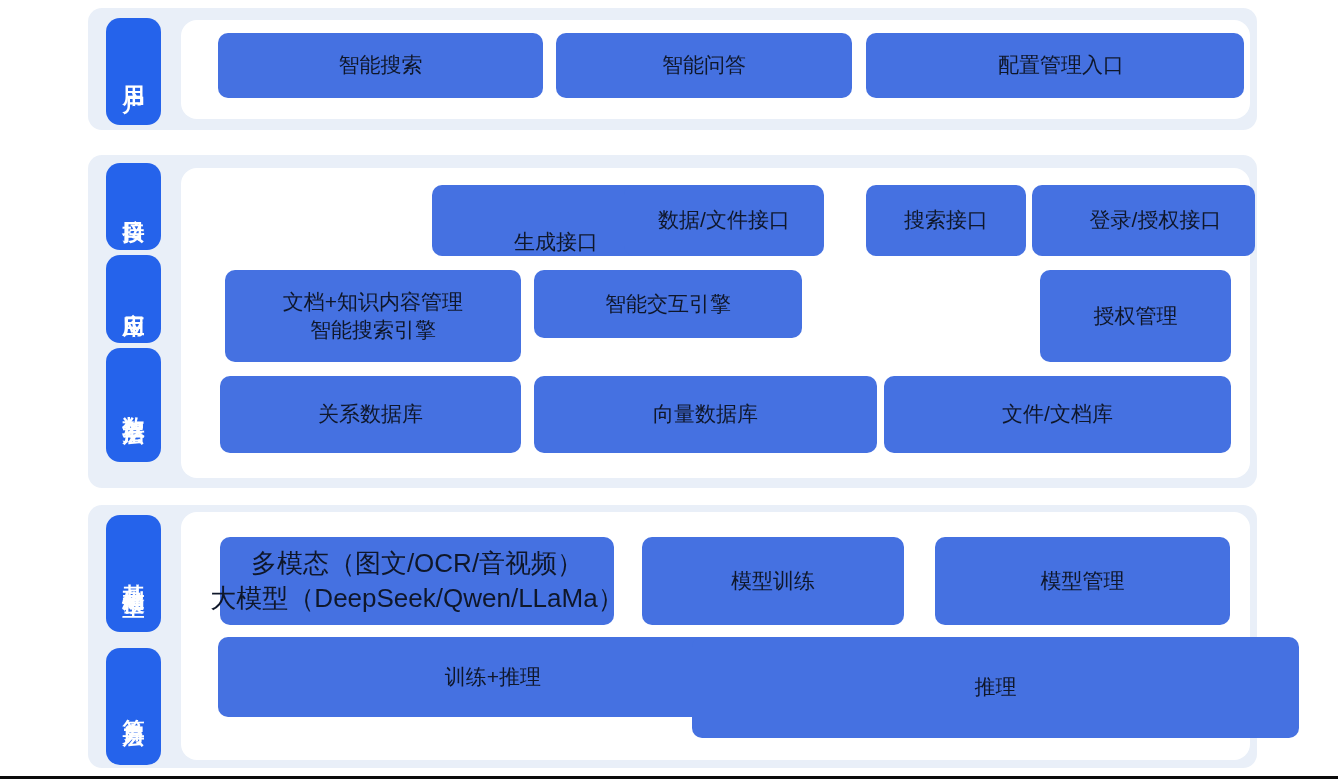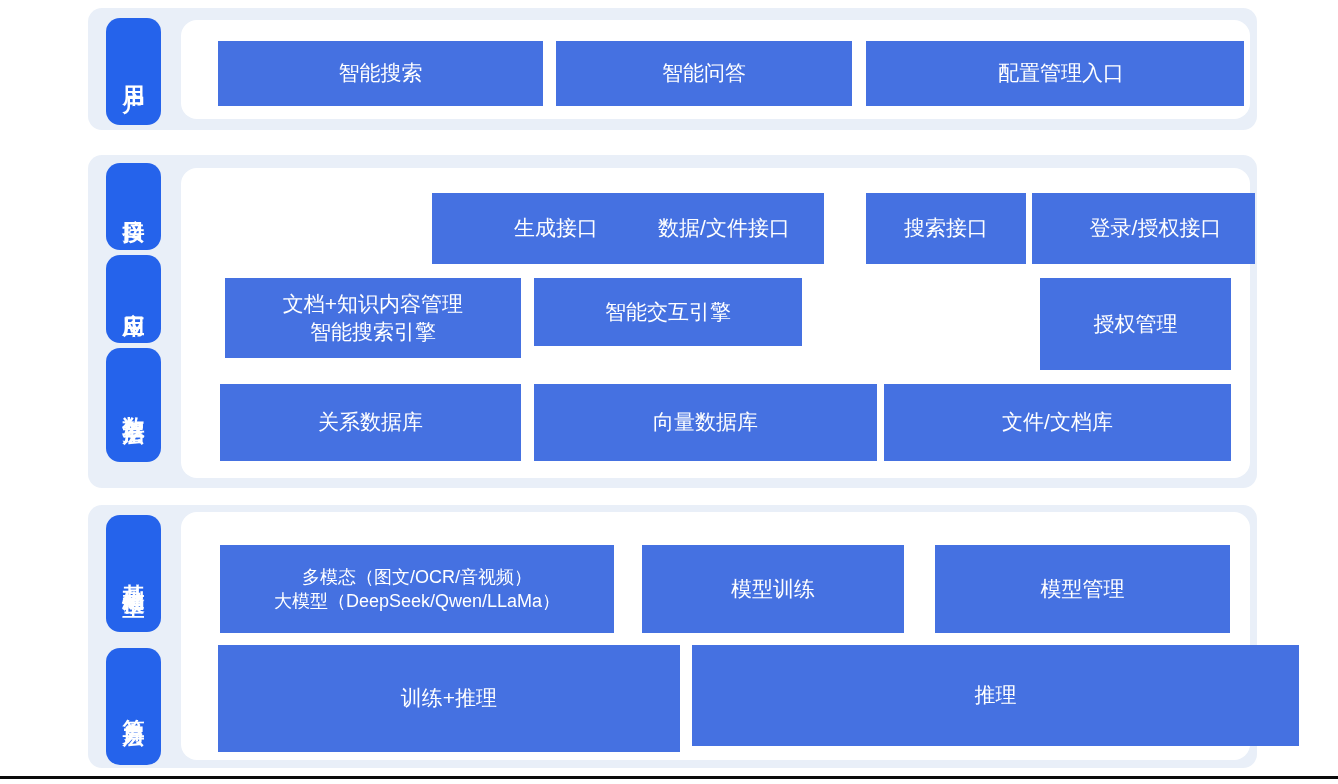--- a/index.html
+++ b/index.html
@@ -38,31 +38,30 @@
     align-items: center;
     justify-content: center;
     writing-mode: vertical-rl;
     text-orientation: upright;
     letter-spacing: 4px;
     z-index: 3;
   }
   .box {
     position: absolute;
     background: #4571e1;
-    border-radius: 0;
-    color: #ffffff;
+    border-radius: 10px;
+    color: #0f172a;
     font-size: 21px;
     display: flex;
     flex-direction: column;
     align-items: center;
     justify-content: center;
     text-align: center;
     line-height: 1.35;
     z-index: 2;
-    margin-top: 8px;
   }
   .box .ln { white-space: nowrap; }
   .bottom-line {
     position: absolute;
     left: 0; top: 776px;
     width: 1338px; height: 3px;
     background: #0a0a0a;
   }
 </style>
 </head>
@@ -83,34 +82,34 @@
   <div class="box" style="left:866px;top:33px;width:366px;height:65px;padding-left:12px;">
     <span class="ln">配置管理入口</span>
   </div>
 
   <div class="section" style="top:155px;height:333px;"></div>
   <div class="panel" style="top:168px;height:310px;"></div>
   <div class="pill" style="top:163px;height:87px;">接口</div>
   <div class="pill" style="top:255px;height:88px;">应用</div>
   <div class="pill" style="top:348px;height:114px;">数据层</div>
 
-  <div class="box" style="left:432px;top:185px;width:248px;height:71px;">
+  <div class="box" style="left:432px;top:185px;width:248px;height:71px;justify-content:flex-end;">
     <span class="ln">生成接口</span>
   </div>
   <div class="box" style="left:624px;top:185px;width:200px;height:71px;">
     <span class="ln">数据/文件接口</span>
   </div>
   <div class="box" style="left:866px;top:185px;width:160px;height:71px;">
     <span class="ln">搜索接口</span>
   </div>
   <div class="box" style="left:1032px;top:185px;width:199px;height:71px;padding-left:24px;">
     <span class="ln">登录/授权接口</span>
   </div>
 
-  <div class="box" style="left:225px;top:270px;width:296px;height:80px;">
+  <div class="box" style="left:225px;top:270px;width:296px;height:92px;">
     <span class="ln">文档+知识内容管理</span>
     <span class="ln">智能搜索引擎</span>
   </div>
   <div class="box" style="left:534px;top:270px;width:268px;height:68px;justify-content:center;">
     <span class="ln">智能交互引擎</span>
   </div>
   <div class="box" style="left:1040px;top:270px;width:191px;height:92px;">
     <span class="ln">授权管理</span>
   </div>
 
@@ -122,32 +121,32 @@
   </div>
   <div class="box" style="left:884px;top:376px;width:347px;height:77px;">
     <span class="ln">文件/文档库</span>
   </div>
 
   <div class="section" style="top:505px;height:263px;"></div>
   <div class="panel" style="top:512px;height:248px;"></div>
   <div class="pill" style="top:515px;height:117px;">基础模型</div>
   <div class="pill" style="top:648px;height:117px;">算力层</div>
 
-  <div class="box" style="left:220px;top:537px;width:394px;height:88px;font-size:18px;">
+  <div class="box" style="left:220px;top:537px;width:394px;height:88px;font-size:26px;">
     <span class="ln">多模态（图文/OCR/音视频）</span>
     <span class="ln">大模型（DeepSeek/Qwen/LLaMa）</span>
   </div>
   <div class="box" style="left:642px;top:537px;width:262px;height:88px;">
     <span class="ln">模型训练</span>
   </div>
   <div class="box" style="left:935px;top:537px;width:295px;height:88px;">
     <span class="ln">模型管理</span>
   </div>
 
-  <div class="box" style="left:218px;top:637px;width:462px;height:107px;">
+  <div class="box" style="left:218px;top:637px;width:462px;height:80px;padding-left:44px;">
     <span class="ln">训练+推理</span>
   </div>
   <div class="box" style="left:692px;top:637px;width:607px;height:101px;">
     <span class="ln">推理</span>
   </div>
 
   <div class="bottom-line"></div>
 </div>
 
 </body></html>

